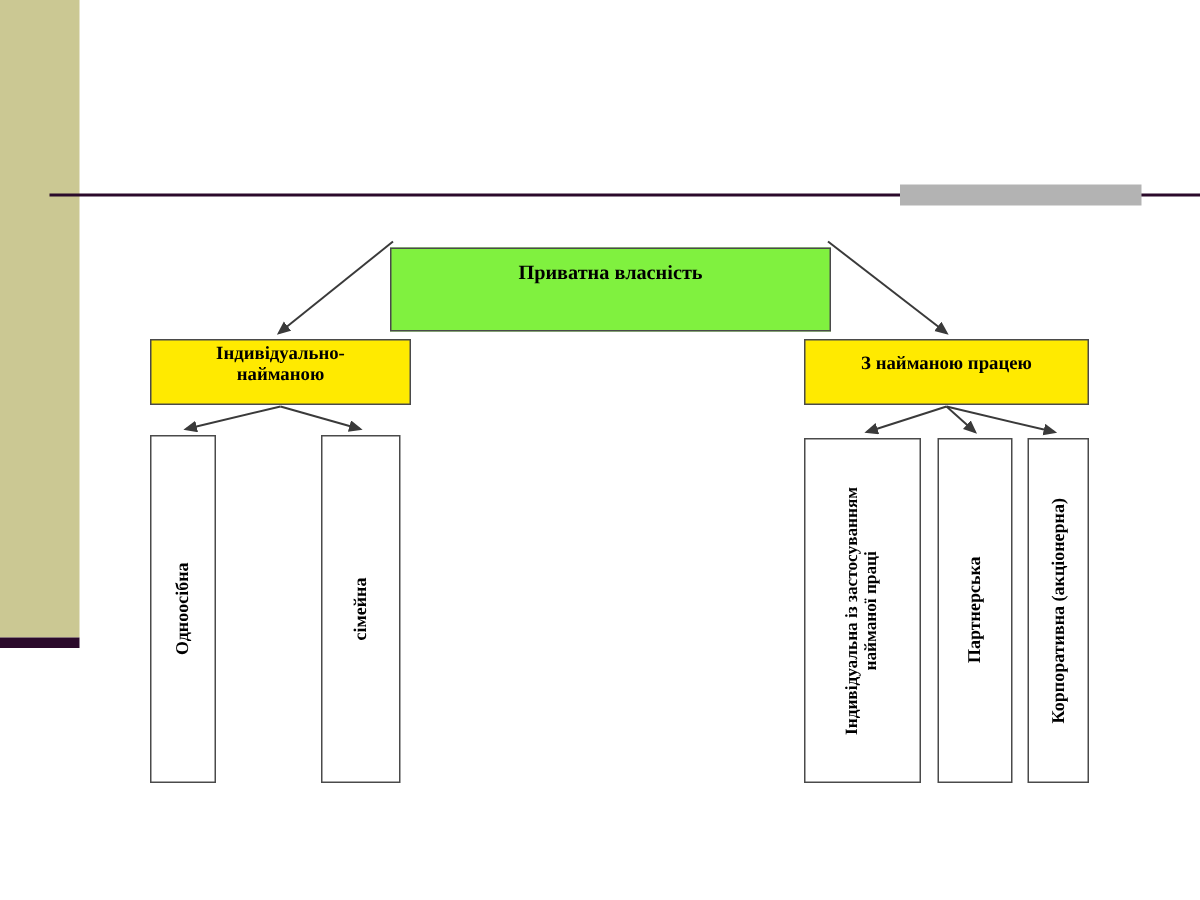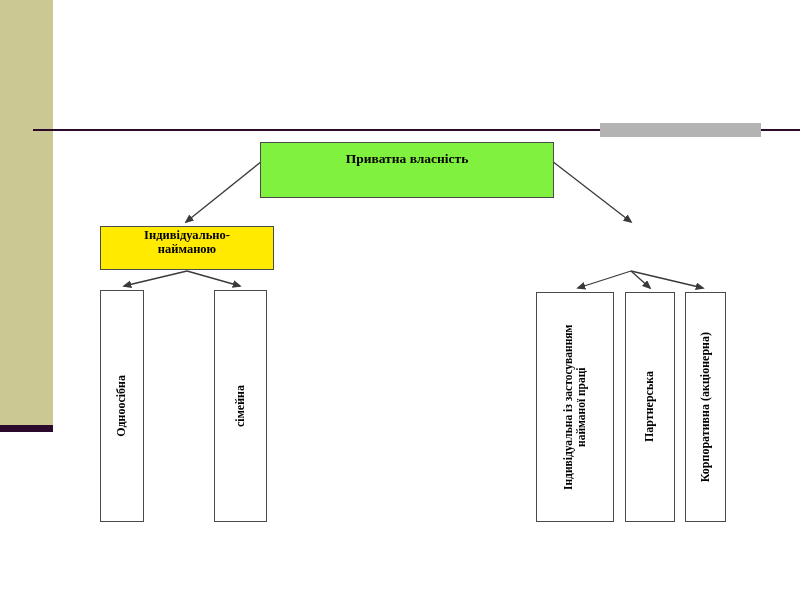--- a/index.html
+++ b/index.html
@@ -102,21 +102,21 @@
     writing-mode: vertical-rl;
     transform: rotate(180deg);
     white-space: normal;
   }
   .leaf.wide .node-label {
     font-size: 11.5px;
     max-height: 200px;
   }
 
   
-  #node-root        { left: 260px; top: 142px;  width: 294px; height: 56px; }
+  #node-root        { left: 260px; top: 165px;  width: 294px; height: 56px; }
   #node-individual  { left: 100px; top: 226px;  width: 174px; height: 44px; }
   #node-hired       { left: 536px; top: 226px;  width: 190px; height: 44px; }
 
   #node-sole        { left: 100px; top: 290px;  width: 44px;  height: 232px; }
   #node-family      { left: 214px; top: 290px;  width: 53px;  height: 232px; }
 
   #node-ind-hired   { left: 536px; top: 292px;  width: 78px;  height: 230px; }
   #node-partner     { left: 625px; top: 292px;  width: 50px;  height: 230px; }
   #node-corporate   { left: 685px; top: 292px;  width: 41px;  height: 230px; }
 </style>
@@ -156,20 +156,23 @@
     <span class="node-label">Приватна власність</span>
   </div>
 
   <div class="node branch" id="node-individual">
     <span class="node-label">
       <span>Індивідуально-</span><br>
       <span>найманою</span>
     </span>
   </div>
 
+  <div class="node branch" id="node-hired">
+    <span class="node-label">З найманою працею</span>
+  </div>
 
   <div class="node leaf" id="node-sole">
     <span class="node-label">Одноосібна</span>
   </div>
 
   <div class="node leaf" id="node-family">
     <span class="node-label">сімейна</span>
   </div>
 
   <div class="node leaf wide" id="node-ind-hired">

